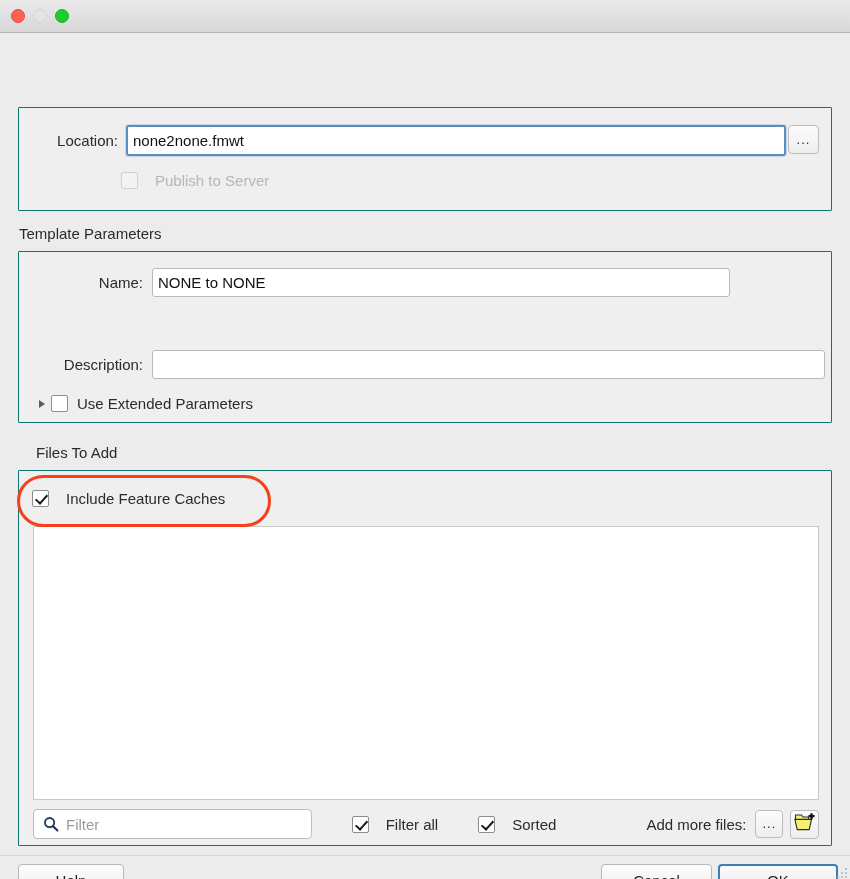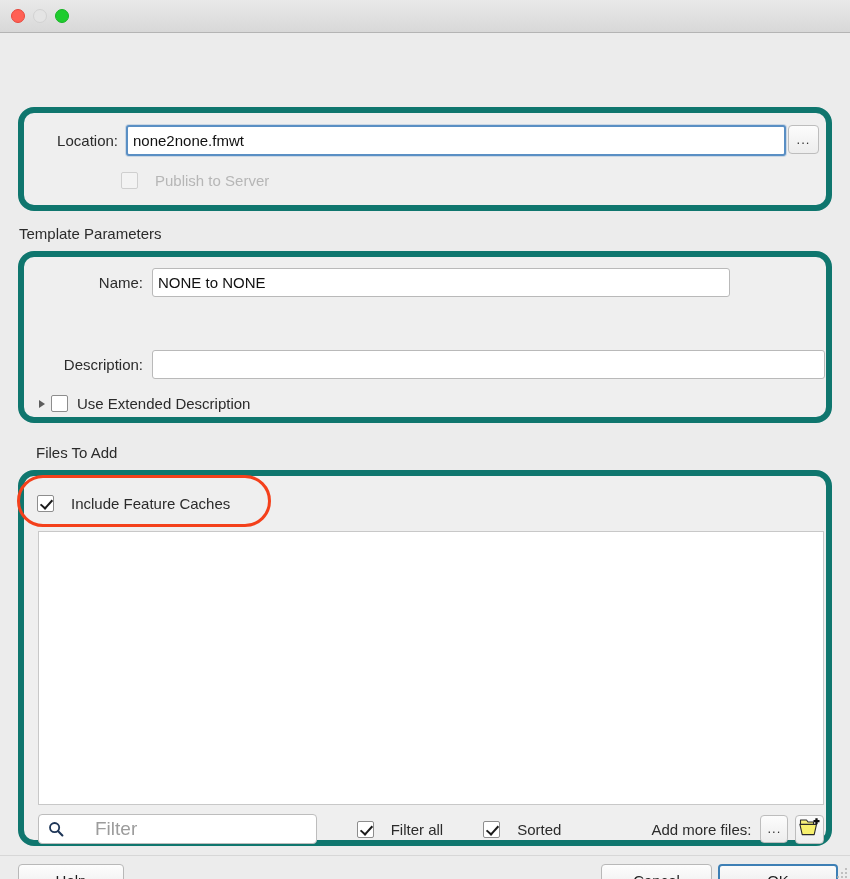--- a/index.html
+++ b/index.html
@@ -52,22 +52,22 @@
   .dialog-body {
     position: relative;
     height: 847px;
     background: #ececec;
   }
 
   
   .groupbox {
     position: absolute;
     background: #efefef;
-    border: 6px solid #0f766e;
-    border-radius: 16px;
+    border: 1px solid #0f766e;
+    border-radius: 1px;
     box-sizing: border-box;
     text-align: center;
   }
   .group-label {
     position: absolute;
     font-size: 15px;
     color: #2b2b2b;
   }
 
   
@@ -186,21 +186,21 @@
     width: 281px;
     height: 30px;
     background: #fff;
     border: 1px solid #bdbdbd;
     border-radius: 4px;
     display: flex;
     align-items: center;
     padding-left: 9px;
   }
   .search-icon { flex: 0 0 auto; margin-right: 7px; display: flex; }
-  .filter-placeholder { font-size: 19px; color: #9c9c9c; margin-left: 24px; }
+  .filter-placeholder { font-size: 15px; color: #9c9c9c; }
 
   .add-more-label {
     font-size: 15px;
     color: #2b2b2b;
     white-space: nowrap;
   }
 
   .folder-btn {
     box-sizing: border-box;
     width: 29px;
@@ -311,21 +311,21 @@
 
 
   <div class="row" style="left:24px; top:317px;">
     <span class="field-label" style="width:119px;">Description:</span>
     <input class="textfield" style="width: 673px; height: 29px; margin-left: 9px;" readonly="" value="">
   </div>
 
   <div class="cb-row" style="position:absolute; left:39px; top:362px; gap:0;">
     <span class="disclosure"></span>
     <div class="cbox" style="margin-right:9px;"></div>
-    <span class="cb-label">Use Extended Description</span>
+    <span class="cb-label">Use Extended Parameters</span>
   </div>
 
   <div class="group-label" style="left:36px; top:411px;">Files To Add</div>
   <div class="groupbox" id="files-group">
 
     <div class="cb-row" style="position:absolute; left:13px; top:19px;">
       <div class="cbox checked"></div>
       <span class="cb-label">Include Feature Caches</span>
     </div>
 

